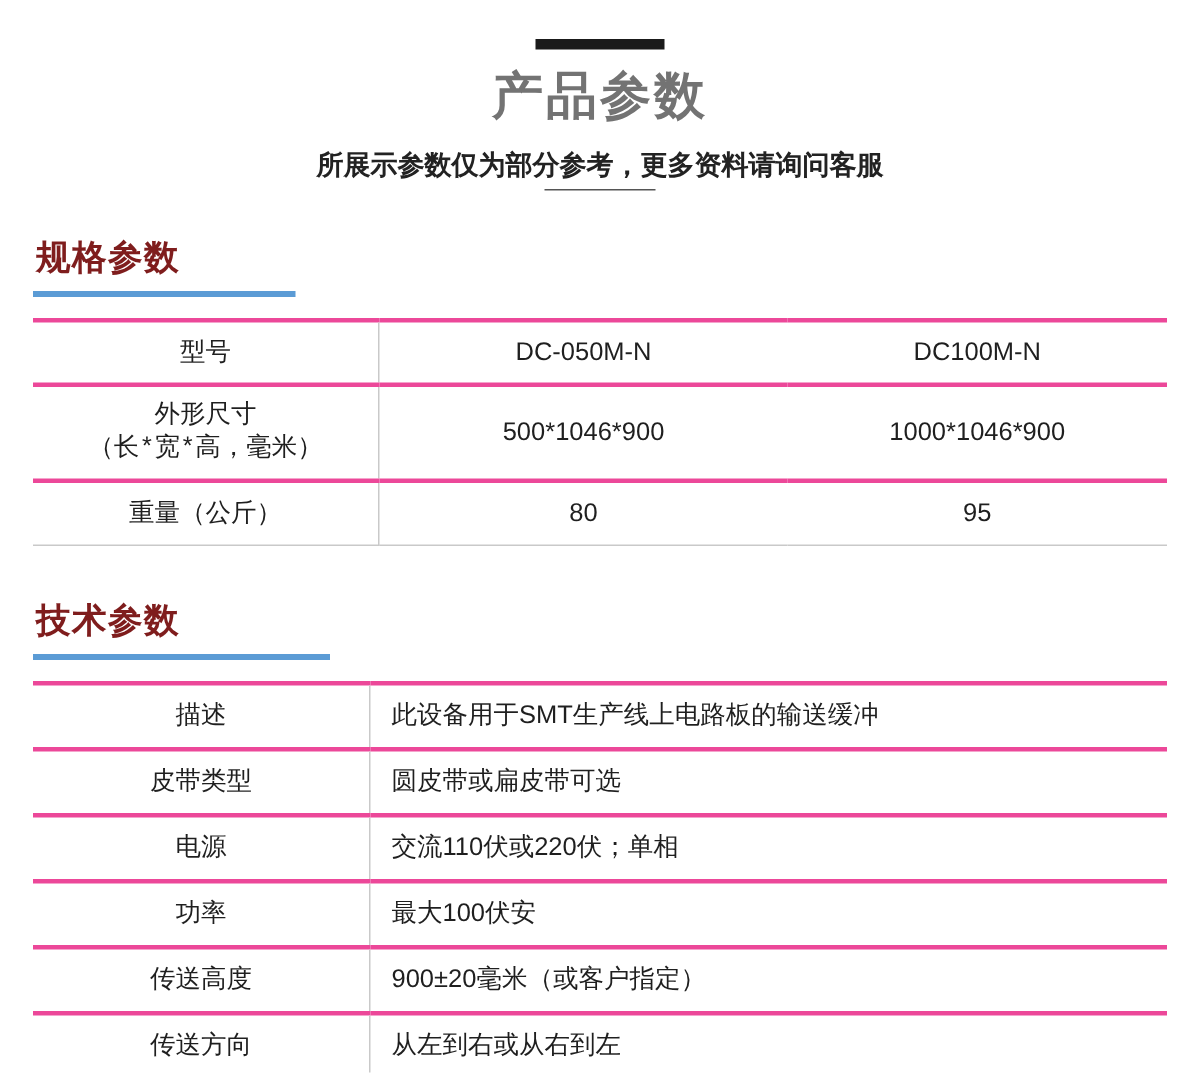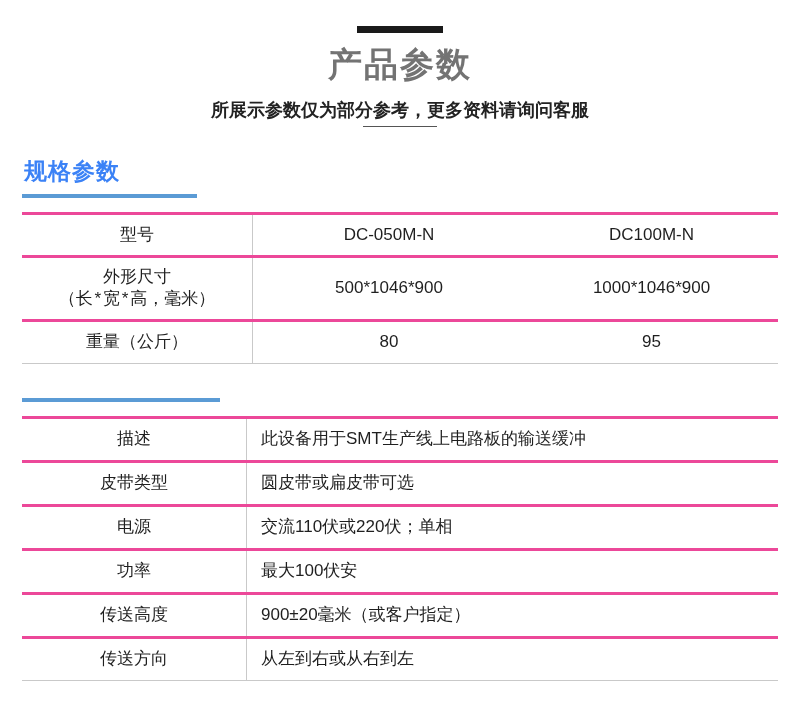--- a/index.html
+++ b/index.html
@@ -63,21 +63,21 @@
   
   .section {
     margin: 0 22px;
   }
   .section-title-wrap {
     margin-top: 34px;
   }
   .section-title {
     font-size: 23px;
     font-weight: bold;
-    color: #3b82f6;
+    color: #7f1d1d;
     margin: 0 0 7px 0;
     padding-left: 2px;
     letter-spacing: 1px;
     font-family: Liberation Serif, serif;
   }
   .section-underline {
     height: 4px;
     background: #5b9bd5;
     width: 175px;
   }
@@ -172,20 +172,21 @@
           <td class="label">重量（公斤）</td>
           <td class="val first">80</td>
           <td class="val">95</td>
         </tr>
       </tbody>
     </table>
   </div>
 
   <div class="section">
     <div class="section-title-wrap">
+      <div class="section-title">技术参数</div>
       <div class="section-underline wide"></div>
     </div>
 
     <table class="tech-table">
       <tbody>
         <tr>
           <td class="label">描述</td>
           <td class="val">此设备用于SMT生产线上电路板的输送缓冲</td>
         </tr>
         <tr>

